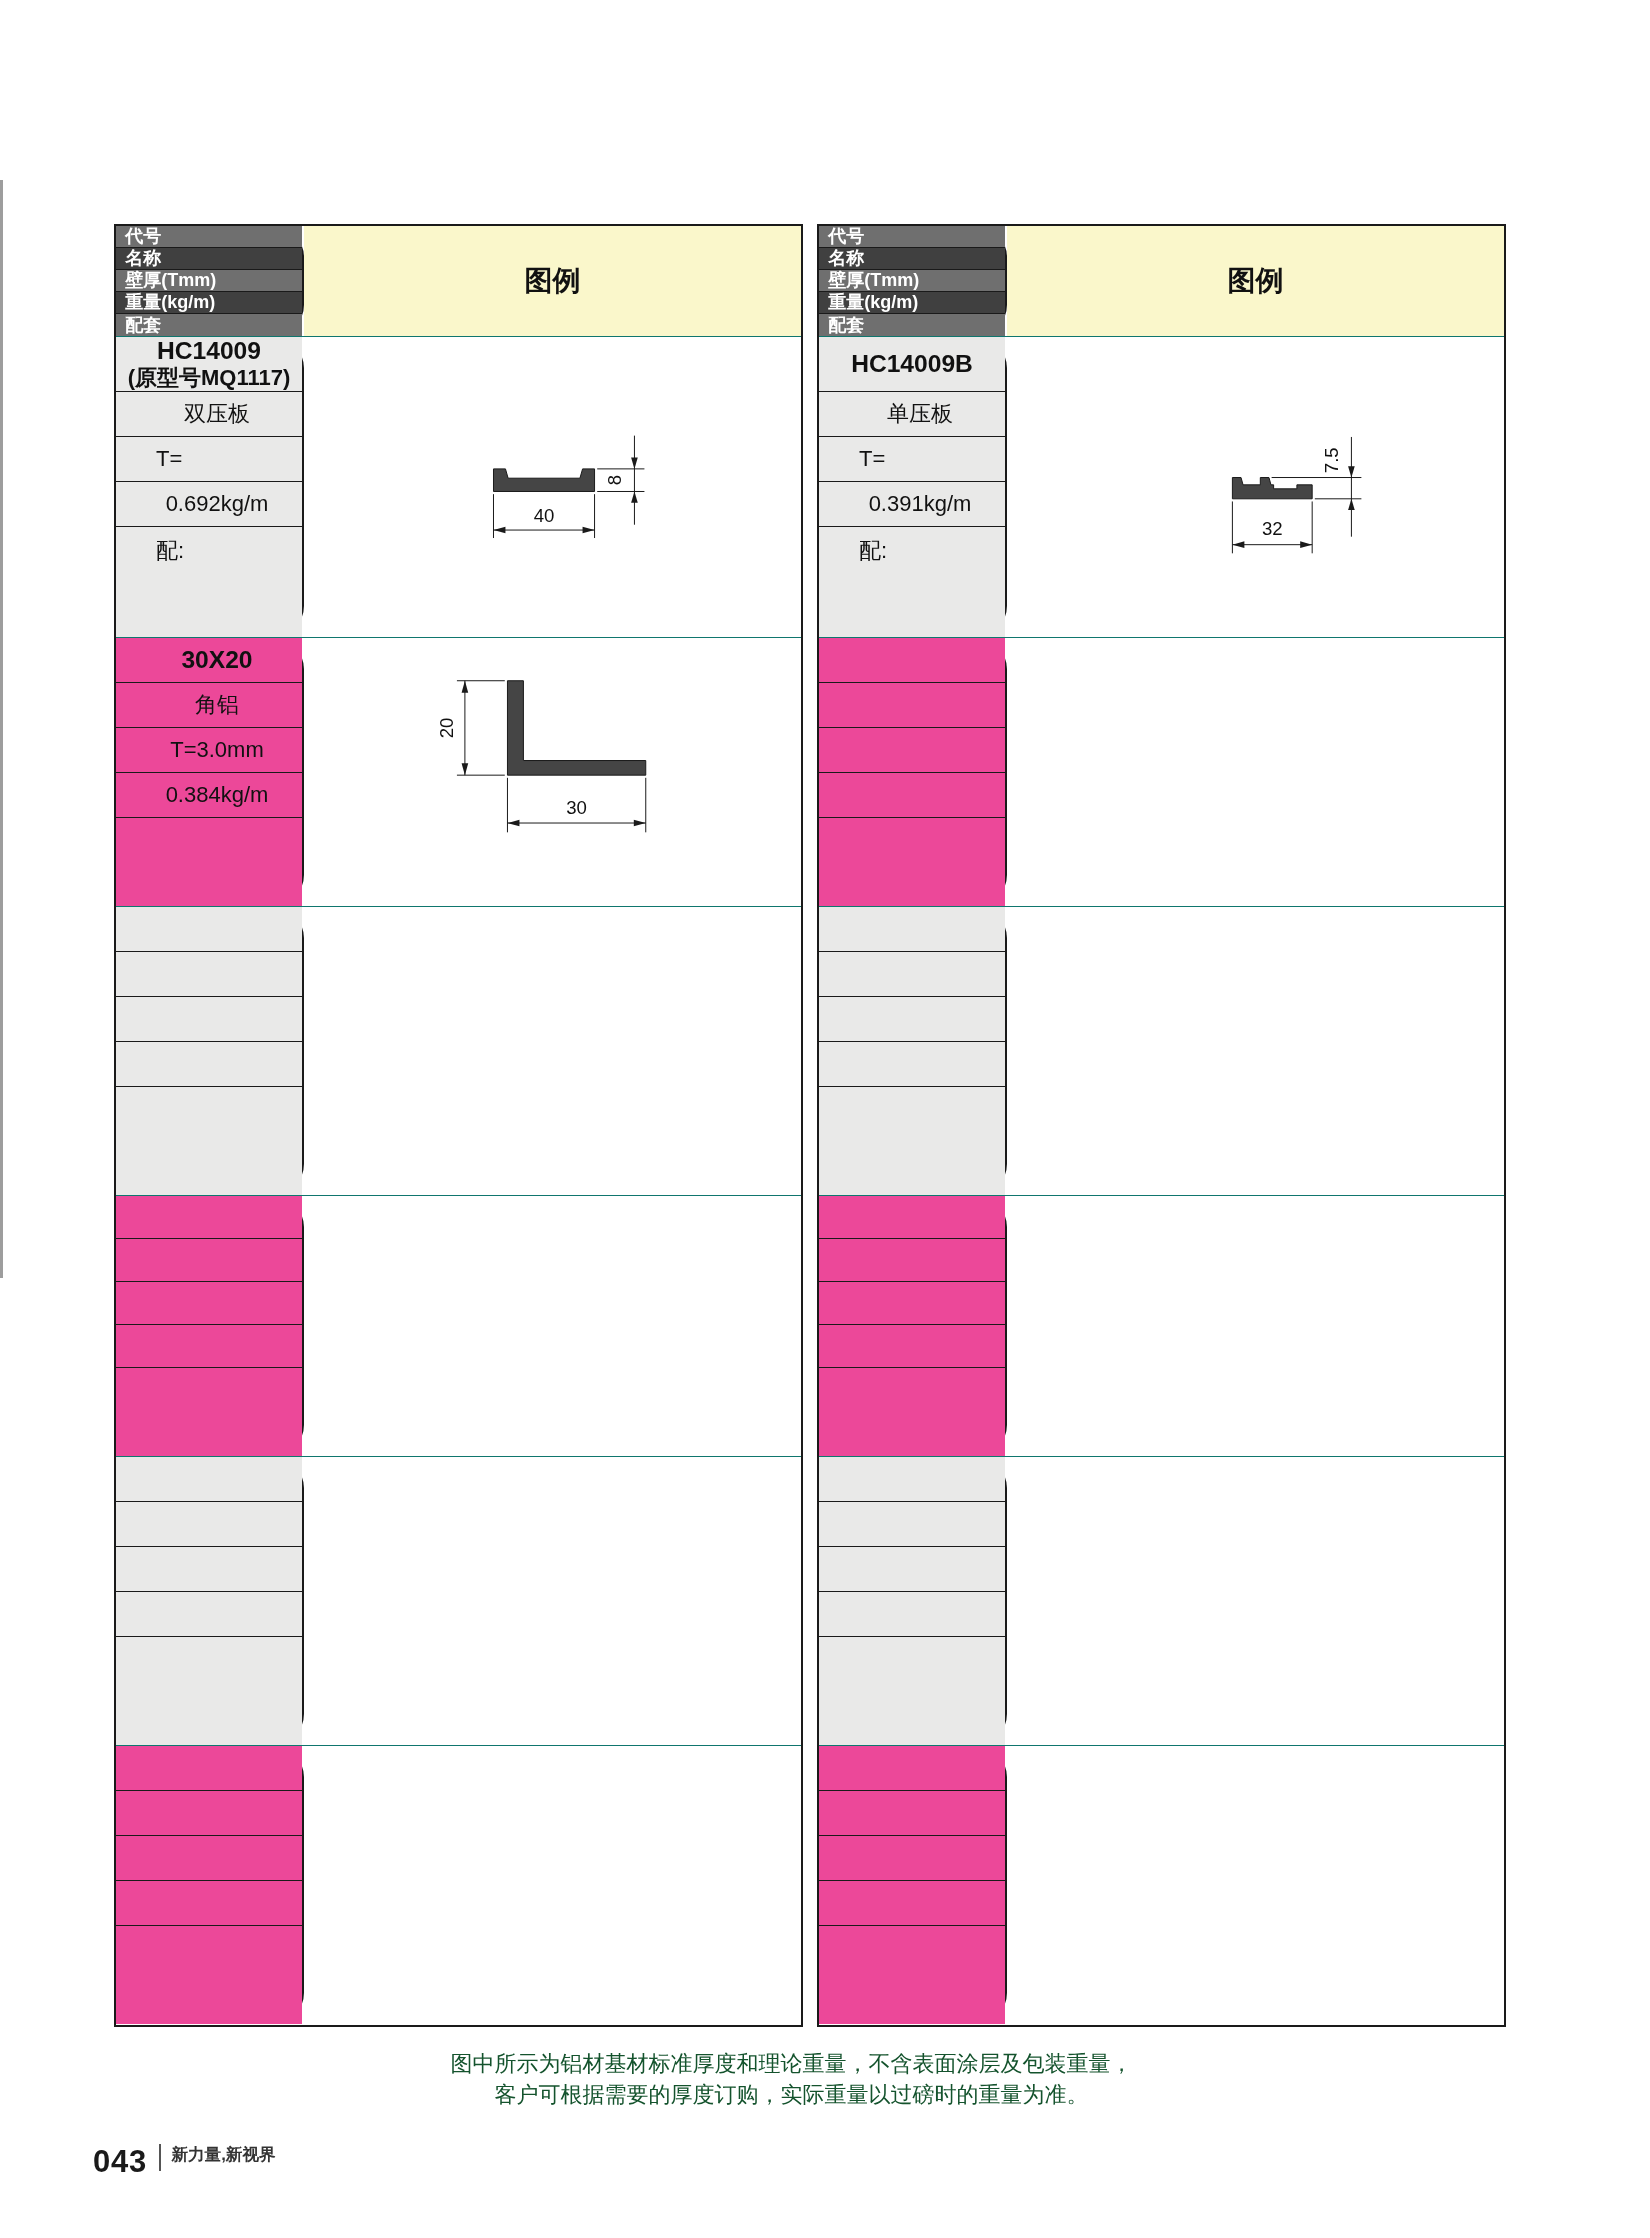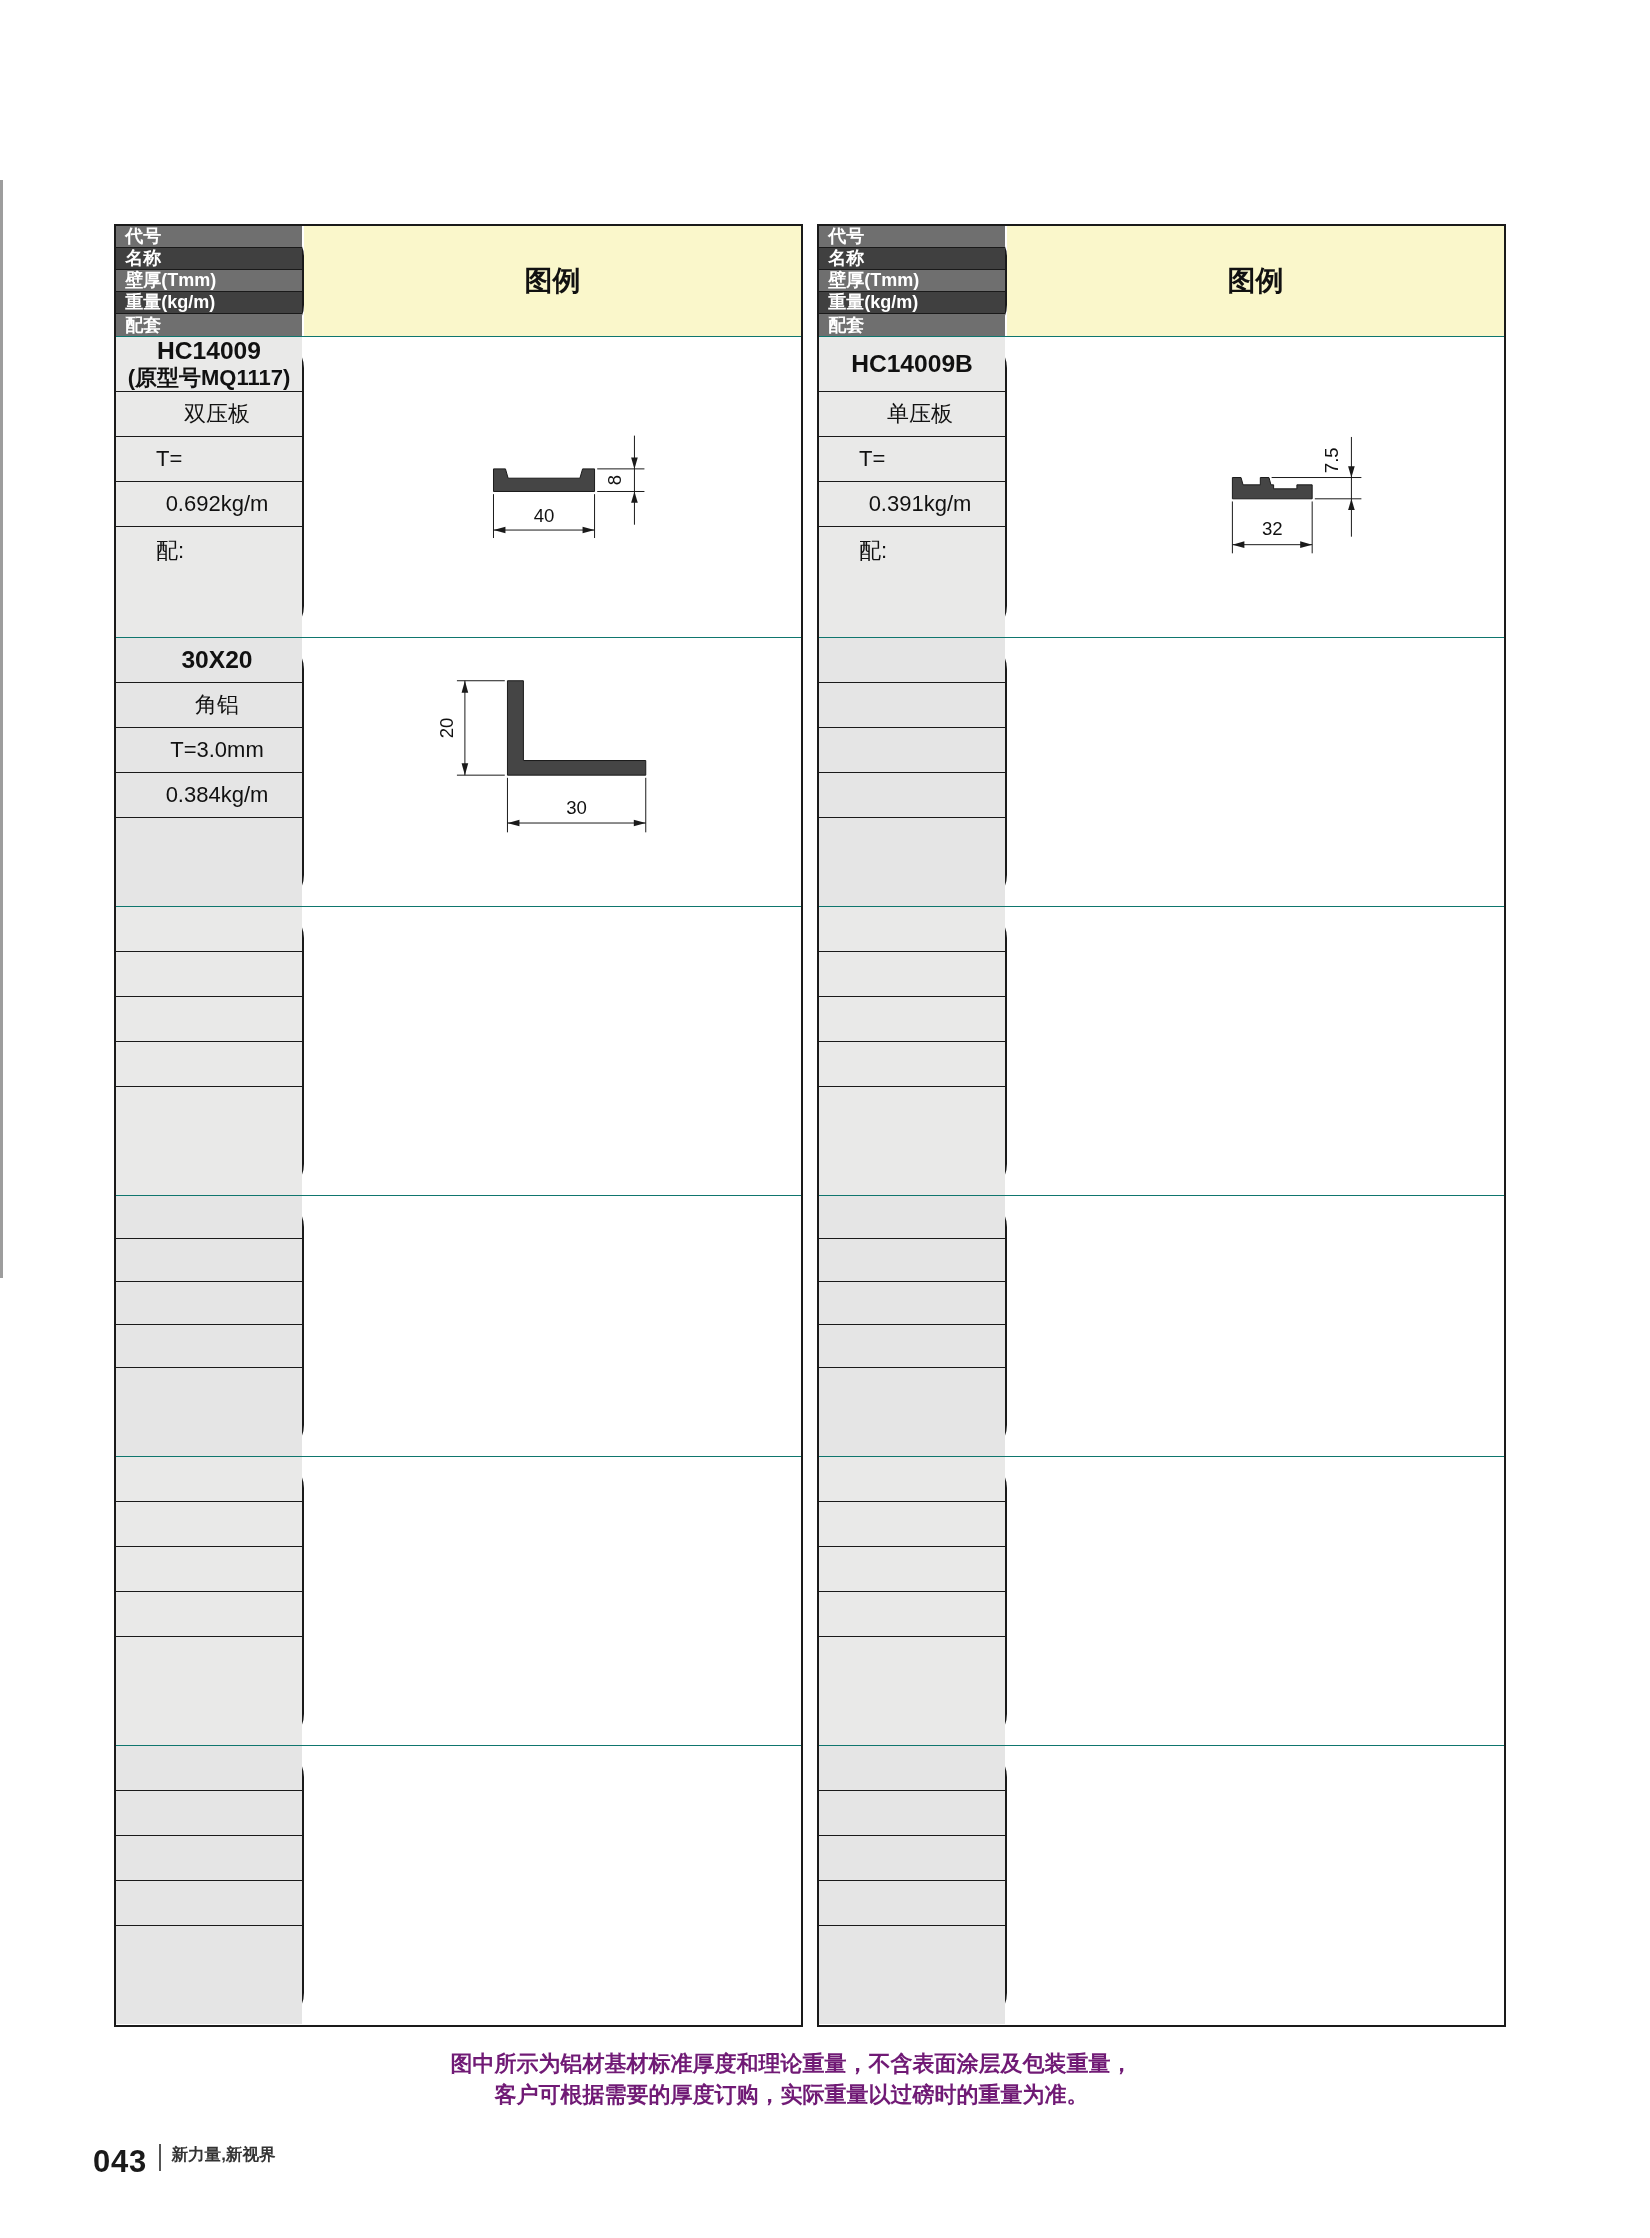--- a/index.html
+++ b/index.html
@@ -18,34 +18,34 @@
           display:flex;flex-direction:column;flex:none;border-radius:31px;}
   .dia{flex:1;position:relative;background:#fff;overflow:hidden;}
   .cell{box-sizing:border-box;border-bottom:1.3px solid #1a1a1a;display:flex;
         align-items:center;justify-content:center;font-size:22px;line-height:1.15;
         text-align:center;flex:none;}
   .cell.last{border-bottom:none;flex:1;}
   .h33{height:22px;} .h67{height:45px;padding-left:16px;} .h83{height:55px;} .h65{height:43px;} .h68{height:45px;}
   .hcell{justify-content:flex-start;padding-left:9.3px;color:#fff;font-weight:bold;font-size:18px;}
   .hdark{background:#6f6f6f;} .hlight{background:#404040;}
   .gray .cell{background:#e9e9e8;}
-  .yellow .cell{background:#e5e5e5;}
+  .yellow .cell{background:#ec4899;}
   .legend{background:#faf7cb;display:flex;align-items:center;justify-content:center;
           font-size:28px;font-weight:bold;}
   .code{font-weight:bold;font-size:24.6px;flex-direction:column;}
   .code .l2{font-size:22px;}
   .al{justify-content:flex-start;padding-left:40px;text-align:left;}
   .top{align-items:flex-start;padding-top:10.6px;}
   svg{display:block;}
   svg text{font-family:"Liberation Sans","DejaVu Sans",sans-serif;font-size:28px;fill:#111;}
   .prof{fill:#454545;stroke:#1a1a1a;stroke-width:1.5;}
   .dim{stroke:#1a1a1a;stroke-width:1.5;fill:none;}
   .arr{fill:#1a1a1a;stroke:none;}
   
-  #note{left:0;top:2048px;width:1583px;text-align:center;font-size:22px;line-height:31px;color:#701a75;font-weight:bold;}
+  #note{left:0;top:2048px;width:1583px;text-align:center;font-size:22px;line-height:31px;color:#14532d;}
   #pagefoot{left:93px;top:2144px;display:flex;align-items:flex-start;}
   #pagenum{font-size:31px;font-weight:bold;color:#1a1a1a;letter-spacing:0.7px;}
   #footbar{width:2px;height:27px;background:#555;margin:0 10.6px 0 12px;}
   #slogan{font-size:16.6px;font-weight:bold;color:#333;}
 </style>
 </head>
 <body>
 
 <div class="abs" id="edge-bar"></div>
 

